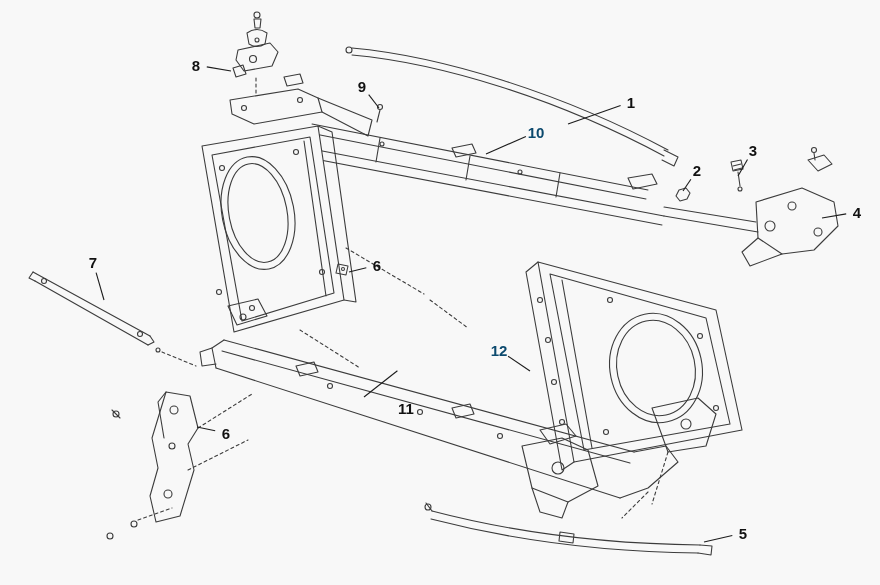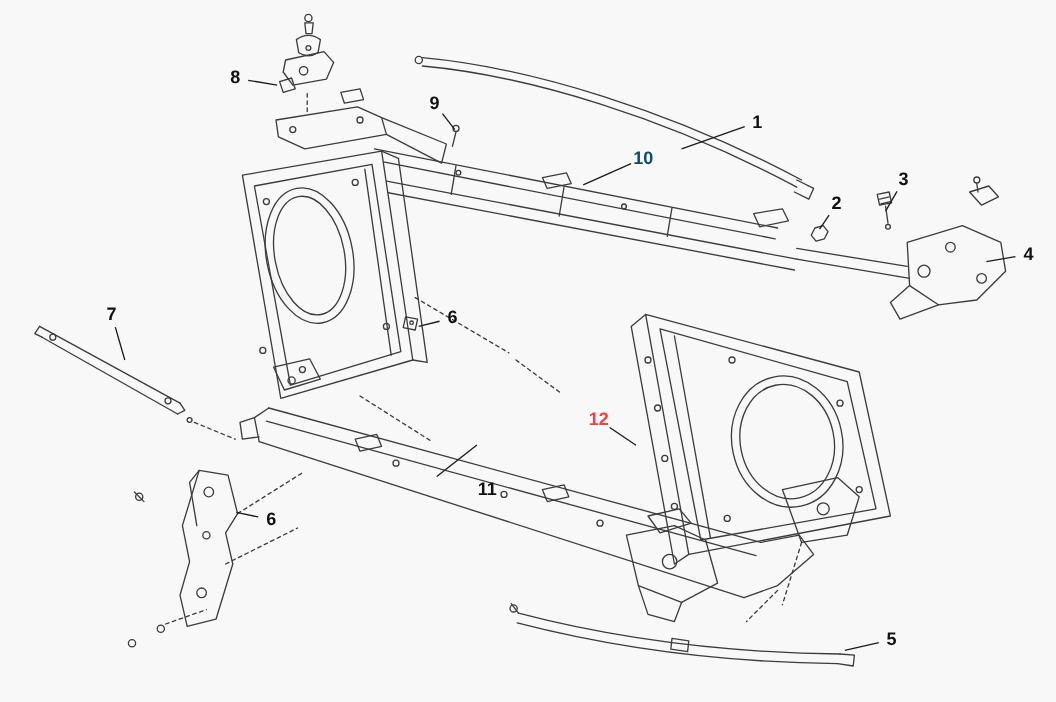--- a/index.html
+++ b/index.html
@@ -264,17 +264,17 @@
       <div class="callout" style="left: 697px; top: 170px; color: rgb(17, 17, 17);">2</div>
       <div class="callout" style="left: 753px; top: 150px; color: rgb(17, 17, 17);">3</div>
       <div class="callout" style="left: 857px; top: 212px; color: rgb(17, 17, 17);">4</div>
       <div class="callout" style="left: 743px; top: 533px; color: rgb(17, 17, 17);">5</div>
       <div class="callout" style="left: 226px; top: 433px; color: rgb(17, 17, 17);">6</div>
       <div class="callout" style="left: 93px; top: 262px; color: rgb(17, 17, 17);">7</div>
       <div class="callout" style="left: 196px; top: 65px; color: rgb(17, 17, 17);">8</div>
       <div class="callout" style="left: 362px; top: 86px; color: rgb(17, 17, 17);">9</div>
       <div class="callout" style="left: 536px; top: 132px; color: #0c4a6e;">10</div>
       <div class="callout" style="left: 406px; top: 364px; color: rgb(17, 17, 17); margin-top: 44px;">11</div>
-      <div class="callout" style="left: 499px; top: 350px; color: #ef4444;">12</div>
+      <div class="callout" style="left: 499px; top: 350px; color: #0c4a6e;">12</div>
       <div class="callout" style="left: 377px; top: 265px; color: rgb(17, 17, 17);">6</div>
     </div>
 
 </div>
 
 </body></html>

